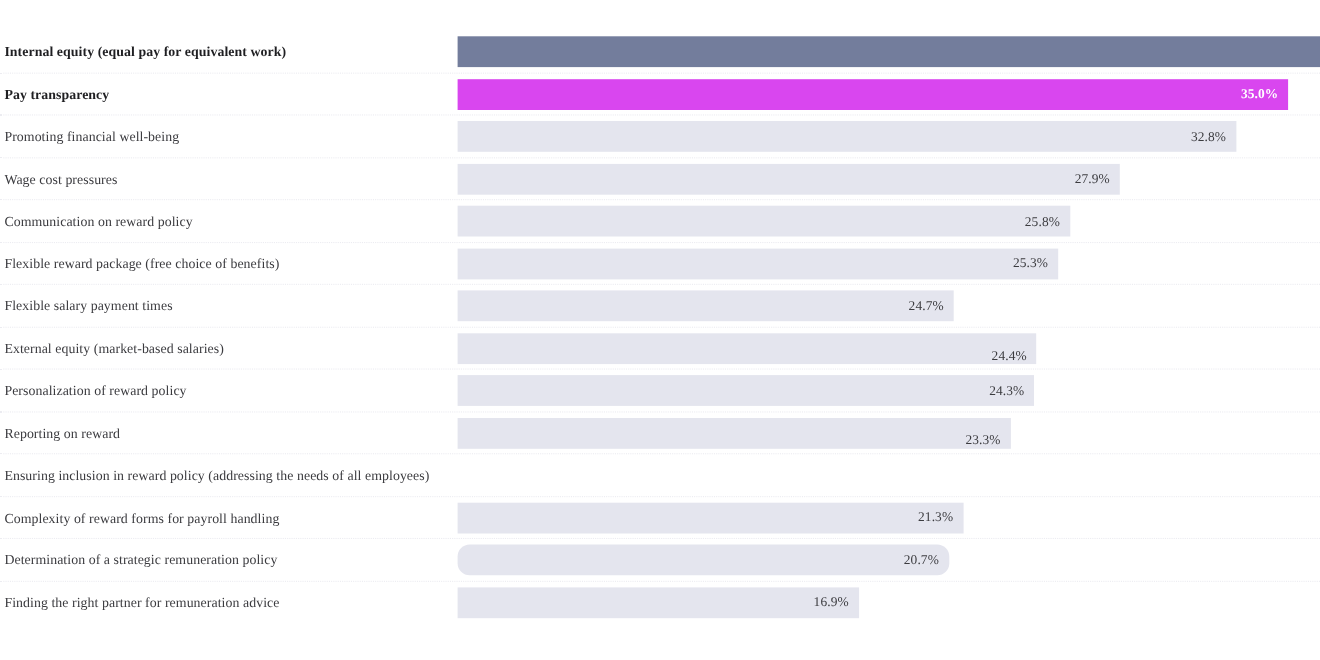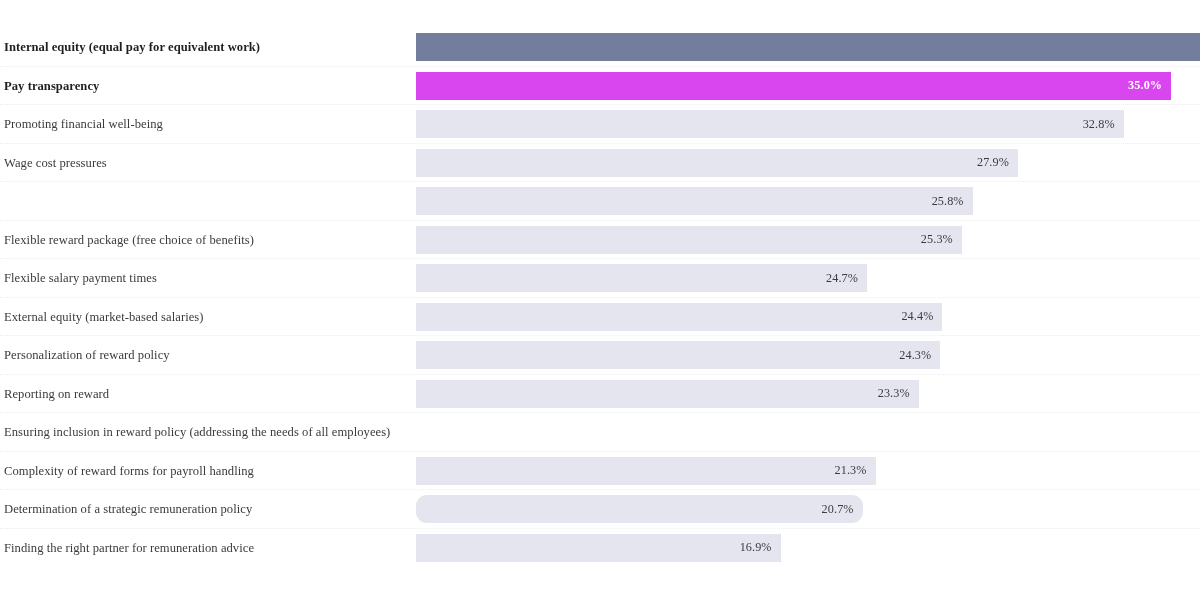--- a/index.html
+++ b/index.html
@@ -133,20 +133,21 @@
       <div class="row">
         <div class="row-label">Wage cost pressures</div>
         <div class="bar-track">
           <div class="bar" style="width: 601.931px;">
             <span class="bar-value">27.9%</span>
           </div>
         </div>
         <div class="row-sep"></div>
       </div>
       <div class="row">
+        <div class="row-label">Communication on reward policy</div>
         <div class="bar-track">
           <div class="bar" style="width: 556.624px;">
             <span class="bar-value">25.8%</span>
           </div>
         </div>
         <div class="row-sep"></div>
       </div>
       <div class="row">
         <div class="row-label">Flexible reward package (free choice of benefits)</div>
         <div class="bar-track">
@@ -161,39 +162,39 @@
         <div class="bar-track">
           <div class="bar" style="width: 451px;">
             <span class="bar-value">24.7%</span>
           </div>
         </div>
         <div class="row-sep"></div>
       </div>
       <div class="row">
         <div class="row-label">External equity (market-based salaries)</div>
         <div class="bar-track">
-          <div class="bar" style="width: 526.42px;">
+          <div class="bar" style="width: 526.42px; align-items: flex-end;">
             <span class="bar-value">24.4%</span>
           </div>
         </div>
         <div class="row-sep"></div>
       </div>
       <div class="row">
         <div class="row-label">Personalization of reward policy</div>
         <div class="bar-track">
           <div class="bar" style="width: 524.262px;">
             <span class="bar-value">24.3%</span>
           </div>
         </div>
         <div class="row-sep"></div>
       </div>
       <div class="row">
         <div class="row-label">Reporting on reward</div>
         <div class="bar-track">
-          <div class="bar" style="width: 502.688px;">
+          <div class="bar" style="width: 502.688px; align-items: flex-end;">
             <span class="bar-value">23.3%</span>
           </div>
         </div>
         <div class="row-sep"></div>
       </div>
       <div class="row">
         <div class="row-label">Ensuring inclusion in reward policy (addressing the needs of all employees)</div>
         <div class="row-sep"></div>
       </div>
       <div class="row">

